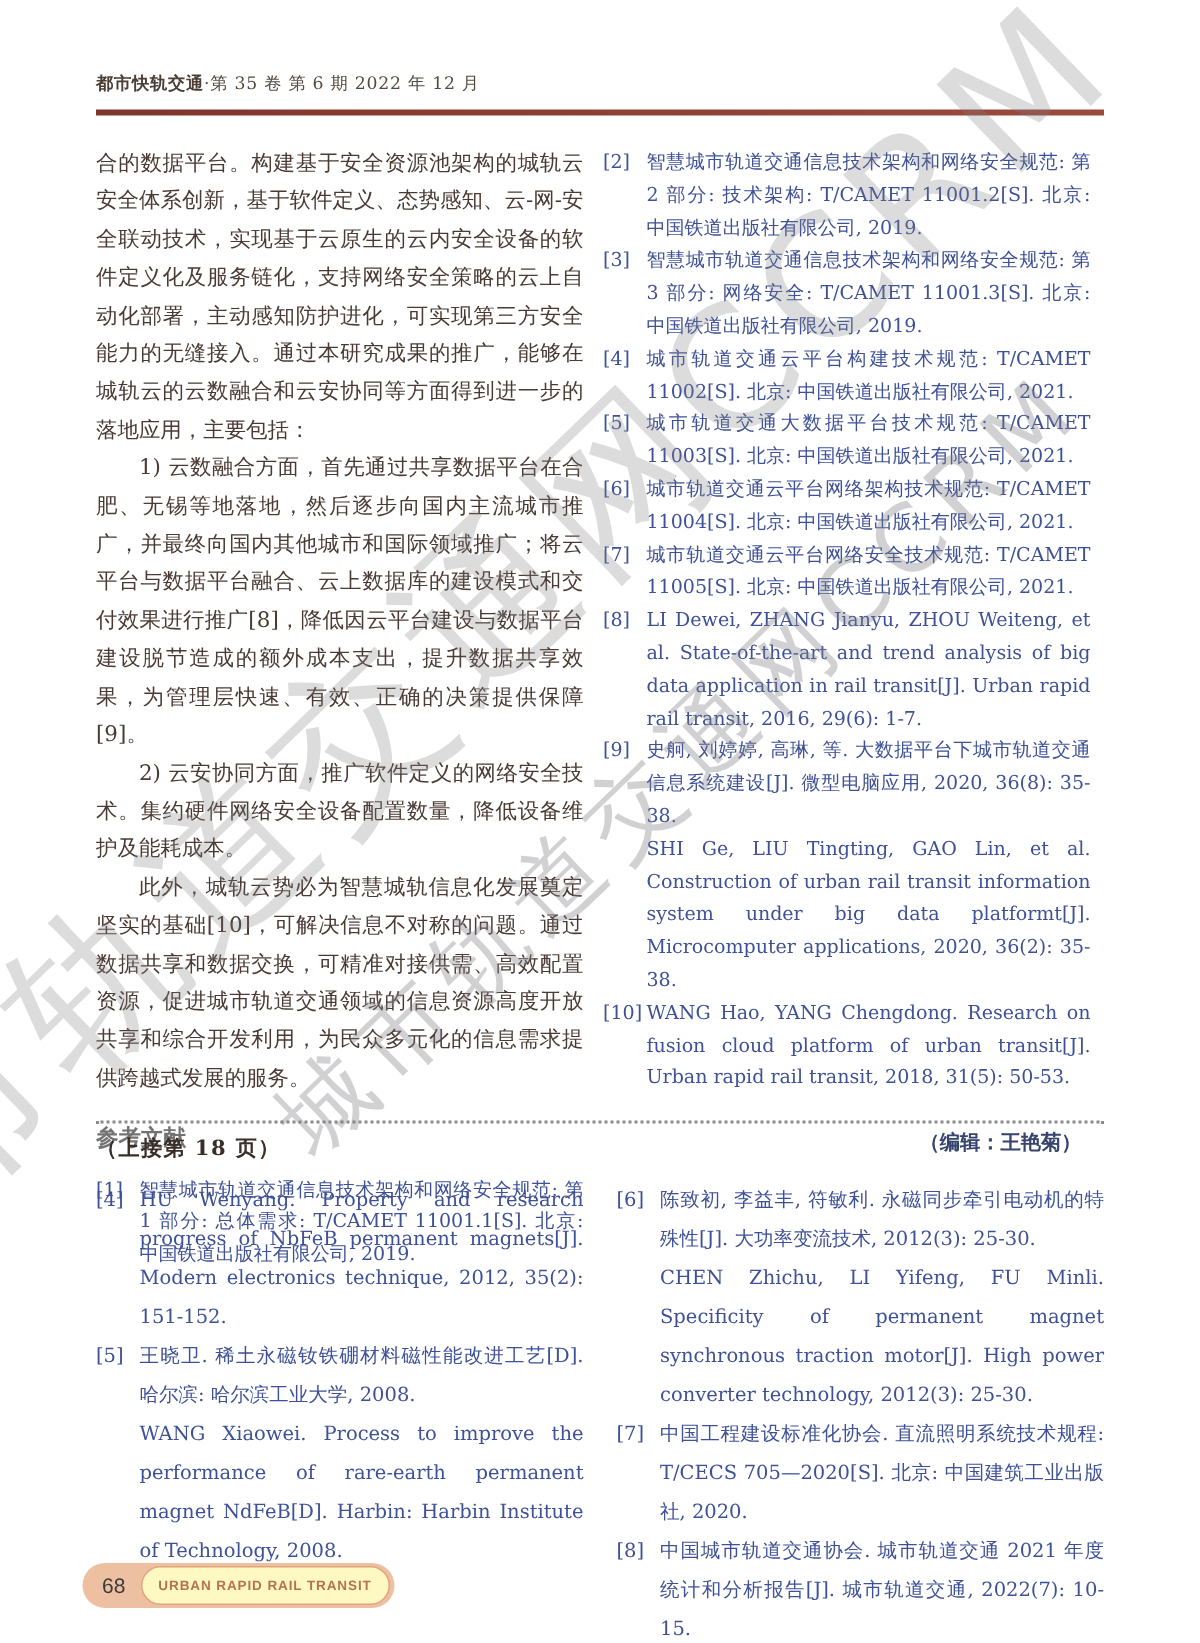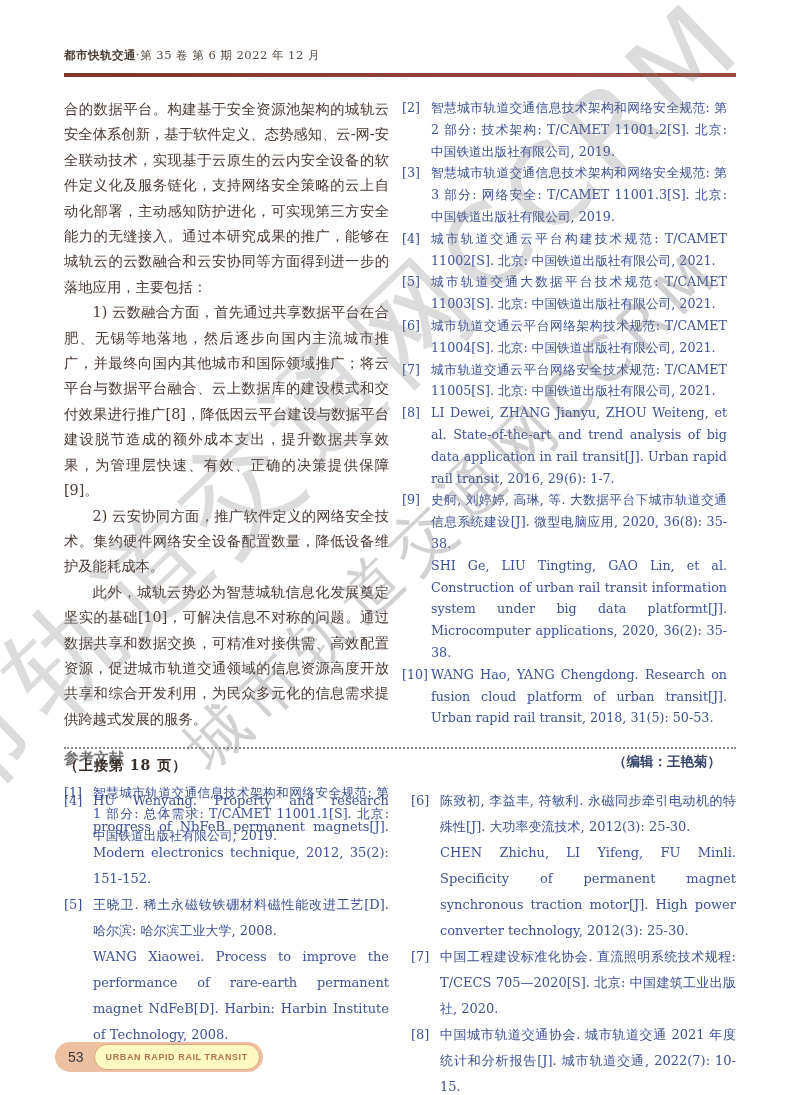--- a/index.html
+++ b/index.html
@@ -159,15 +159,15 @@
     </div>
     <div class="ref">
       <span class="num">[8]</span>
       <span class="rbody"><span>中国城市轨道交通协会. 城市轨道交通 2021 年度统计和分析报告[J]. 城市轨道交通, 2022(7): 10-15.</span></span>
     </div>
 
   </div>
 </div>
 
 <div class="footer">
-  <span class="pagenum">53</span>
+  <span class="pagenum">68</span>
   <span class="banner">URBAN RAPID RAIL TRANSIT</span>
 </div>
 
 </body></html>

